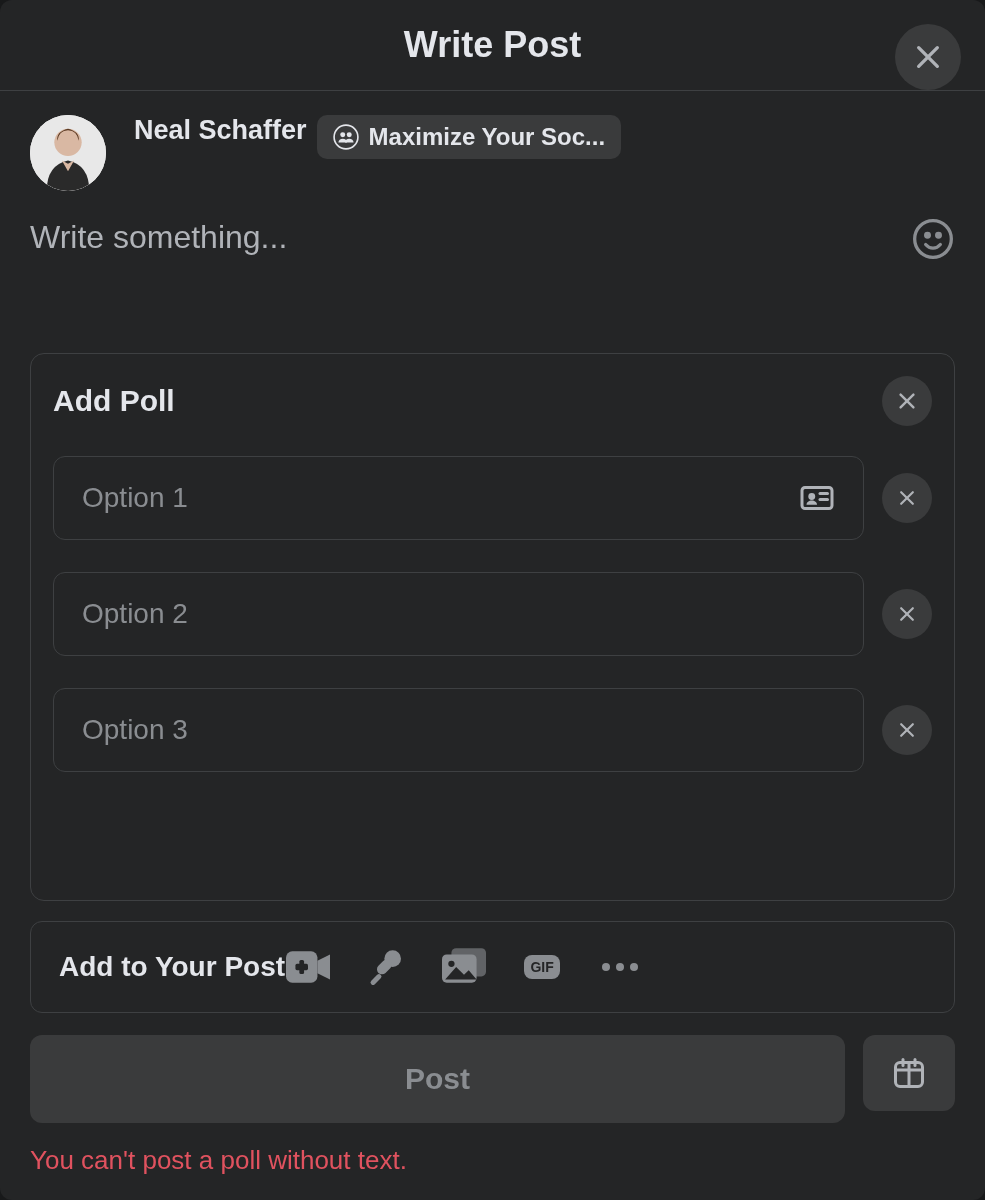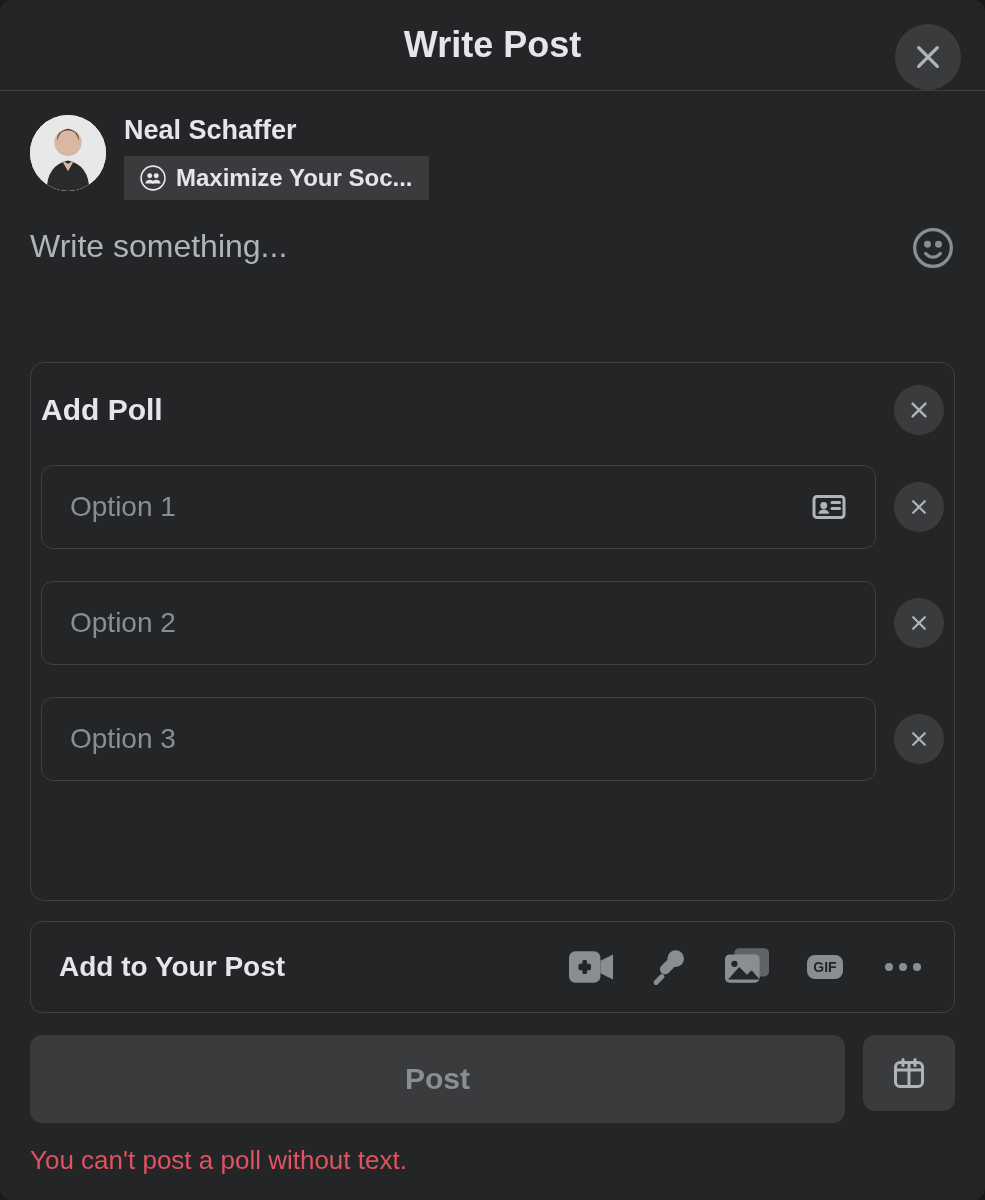--- a/index.html
+++ b/index.html
@@ -67,34 +67,35 @@
       background: #fff;
       flex-shrink: 0;
       overflow: hidden;
       display: flex;
       align-items: flex-end;
       justify-content: center;
     }
     .avatar svg { width: 100%; height: 100%; }
     .user-info {
       display: flex;
-      flex-direction: column;
+      flex-direction: row;
       gap: 10px;
+      margin-left: 10px;
     }
     .user-name {
       font-size: 27px;
       font-weight: 600;
       color: #e4e6eb;
     }
     .audience-pill {
       display: inline-flex;
       align-items: center;
       gap: 10px;
       background: #3a3b3c;
-      border-radius: 0;
+      border-radius: 10px;
       padding: 8px 16px;
       font-size: 24px;
       font-weight: 600;
       color: #e4e6eb;
       cursor: pointer;
       border: none;
       width: fit-content;
     }
     .audience-pill .group-icon {
       width: 26px;
@@ -128,21 +129,21 @@
       border: none;
       cursor: pointer;
       display: flex;
       align-items: center;
       justify-content: center;
     }
     .poll-panel {
       margin: 56px 30px 0;
       border: 1px solid #3e4042;
       border-radius: 14px;
-      padding: 22px 10px 0;
+      padding: 22px 22px 0;
       position: relative;
       flex: 1;
       overflow: hidden;
     }
     .poll-header {
       display: flex;
       align-items: center;
       justify-content: space-between;
       margin-bottom: 30px;
     }
@@ -201,21 +202,21 @@
       color: #b0b3b8;
       cursor: pointer;
     }
     .add-to-post {
       margin: 20px 30px 0;
       border: 1px solid #3e4042;
       border-radius: 12px;
       padding: 22px 28px;
       display: flex;
       align-items: center;
-      justify-content: space-between;
+      justify-content: flex-start;
     }
     .add-to-post-label {
       font-size: 28px;
       font-weight: 600;
       color: #e4e6eb;
     }
     .add-icons {
       display: flex;
       align-items: center;
       gap: 32px;

